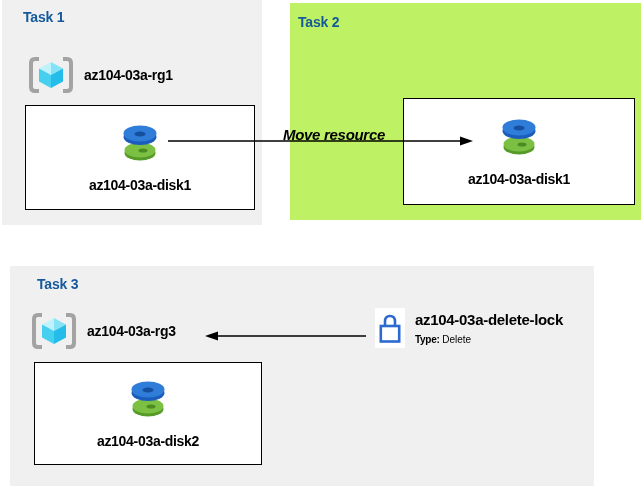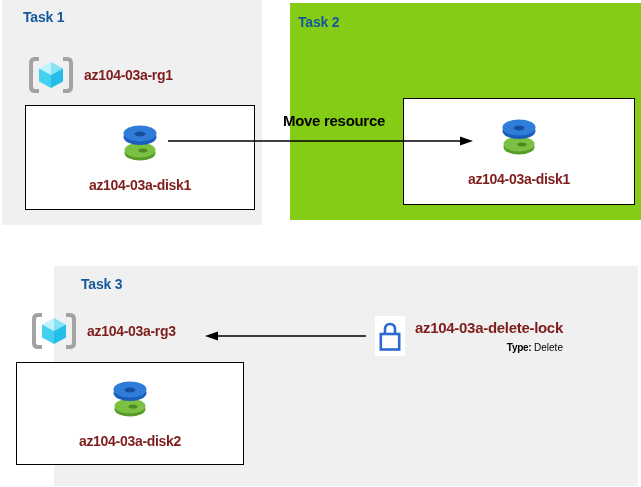--- a/index.html
+++ b/index.html
@@ -12,38 +12,38 @@
     position: relative;
     width: 641px;
     height: 487px;
     background: #ffffff;
     overflow: hidden;
   }
   .panel {
     position: absolute;
     background: #f0f0f0;
   }
-  .panel.light { background: #84cc16; }
+  .panel.light { background: #bef264; }
   .task-title {
     position: absolute;
     font-size: 14px;
     font-weight: bold;
     color: #14599c;
     letter-spacing: -0.2px;
   }
   .rg-row {
     position: absolute;
     display: flex;
     align-items: center;
     gap: 8px;
   }
   .rg-label, .disk-label, .lock-name {
     font-size: 14px;
     font-weight: bold;
-    color: #7f1d1d;
+    color: #000000;
     letter-spacing: -0.3px;
     white-space: nowrap;
   }
   .res-box {
     position: absolute;
     background: #ffffff;
     border: 1.5px solid #000;
     display: flex;
     flex-direction: column;
     align-items: center;
@@ -122,61 +122,61 @@
       <ellipse cx="24" cy="31" rx="15.5" ry="7.5" fill="#569b28"></ellipse>
       <ellipse cx="24" cy="28" rx="15.5" ry="7.5" fill="#7cc043"></ellipse>
       <ellipse cx="27" cy="28.5" rx="4.5" ry="2" fill="#4c8a22"></ellipse>
       <ellipse cx="24" cy="15" rx="16.5" ry="8" fill="#1a5dbc"></ellipse>
       <ellipse cx="24" cy="11.5" rx="16.5" ry="8" fill="#2f7cd9"></ellipse>
       <ellipse cx="24" cy="12" rx="5.5" ry="2.5" fill="#15509f"></ellipse>
     </svg>
     <span class="disk-label">az104-03a-disk1</span>
   </div>
 
-  <span class="move-label" style="left:283px; top:112px;">Move resource</span>
+  <span class="move-label" style="left:283px; top:126px;font-style:italic;">Move resource</span>
   <svg class="arrow" style="left:168px; top:134px;" width="306" height="14" viewBox="0 0 306 14">
     <line x1="0" y1="7" x2="293" y2="7" stroke="#000" stroke-width="1.6"></line>
     <polygon points="292,2.5 305,7 292,11.5" fill="#000"></polygon>
   </svg>
 
-  <section class="panel" style="left:10px; top:266px; width:584px; height:220px;margin-left:44px;">
+  <section class="panel" style="left:10px; top:266px; width:584px; height:220px;">
     <h2 class="task-title" style="left:27px; top:10px;">Task 3</h2>
   </section>
 
   <div class="rg-row" style="left:29px; top:310px;">
     <svg width="50" height="42" viewBox="0 0 50 42">
       <path d="M13 5 H9 Q5 5 5 9 V33 Q5 37 9 37 H13" fill="none" stroke="#a3a3a3" stroke-width="4"></path>
       <path d="M37 5 H41 Q45 5 45 9 V33 Q45 37 41 37 H37" fill="none" stroke="#a3a3a3" stroke-width="4"></path>
       <polygon points="25,8 13,14.5 25,21" fill="#bff2fb"></polygon>
       <polygon points="25,8 37,14.5 25,21" fill="#86e3f6"></polygon>
       <polygon points="13,14.5 25,21 25,34 13,27.5" fill="#45d0f0"></polygon>
       <polygon points="37,14.5 25,21 25,34 37,27.5" fill="#24bce8"></polygon>
     </svg>
     <span class="rg-label">az104-03a-rg3</span>
   </div>
 
   <svg class="arrow" style="left:204px; top:329px;" width="162" height="14" viewBox="0 0 162 14">
     <line x1="13" y1="7" x2="162" y2="7" stroke="#000" stroke-width="1.6"></line>
     <polygon points="14,2.5 1,7 14,11.5" fill="#000"></polygon>
   </svg>
 
-  <div class="lock-group" style="left:375px; top:316px;text-align:right;">
+  <div class="lock-group" style="left:375px; top:308px;">
     <div class="lock-tile">
       <svg width="24" height="33" viewBox="0 0 24 33">
         <path d="M7 14 V9.5 Q7 4 12 4 Q17 4 17 9.5 V14" fill="none" stroke="#2d6ad0" stroke-width="2.6"></path>
         <rect x="2.8" y="14" width="18.4" height="15.5" fill="#ffffff" stroke="#2d6ad0" stroke-width="2.6"></rect>
       </svg>
     </div>
     <div class="lock-text">
       <span class="lock-name">az104-03a-delete-lock</span>
       <span class="lock-type"><b>Type:</b> <span>Delete</span></span>
     </div>
   </div>
 
-  <div class="res-box" style="left:16px; top:362px; width:228px; height:103px;">
+  <div class="res-box" style="left:34px; top:362px; width:228px; height:103px;">
     <svg width="48" height="42" viewBox="0 0 48 42">
       <ellipse cx="24" cy="31" rx="15.5" ry="7.5" fill="#569b28"></ellipse>
       <ellipse cx="24" cy="28" rx="15.5" ry="7.5" fill="#7cc043"></ellipse>
       <ellipse cx="27" cy="28.5" rx="4.5" ry="2" fill="#4c8a22"></ellipse>
       <ellipse cx="24" cy="15" rx="16.5" ry="8" fill="#1a5dbc"></ellipse>
       <ellipse cx="24" cy="11.5" rx="16.5" ry="8" fill="#2f7cd9"></ellipse>
       <ellipse cx="24" cy="12" rx="5.5" ry="2.5" fill="#15509f"></ellipse>
     </svg>
     <span class="disk-label">az104-03a-disk2</span>
   </div>

